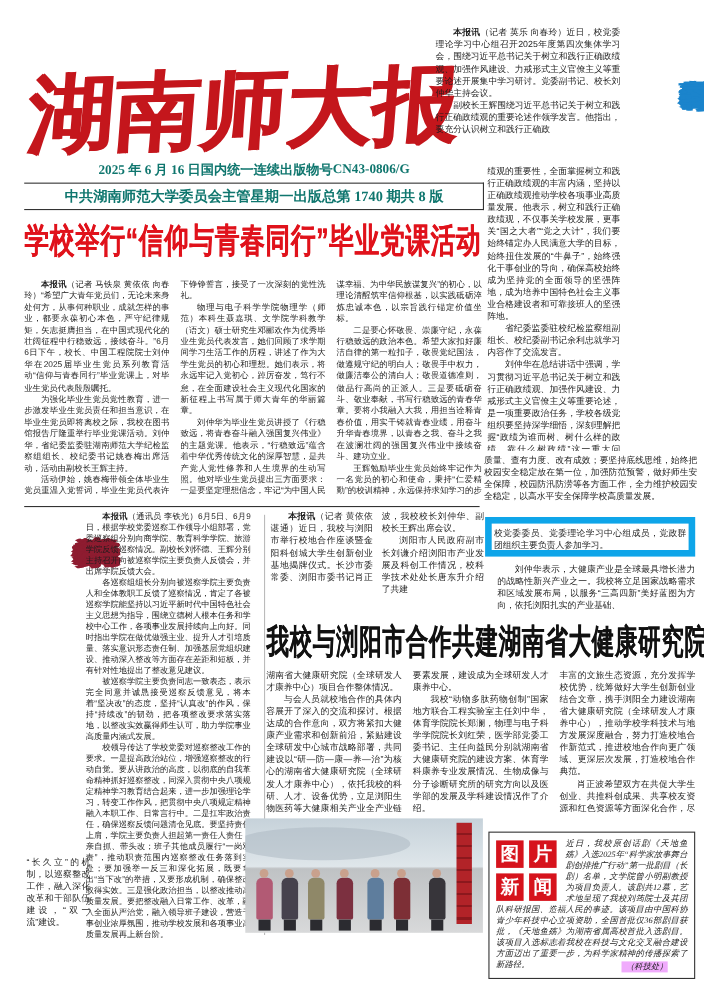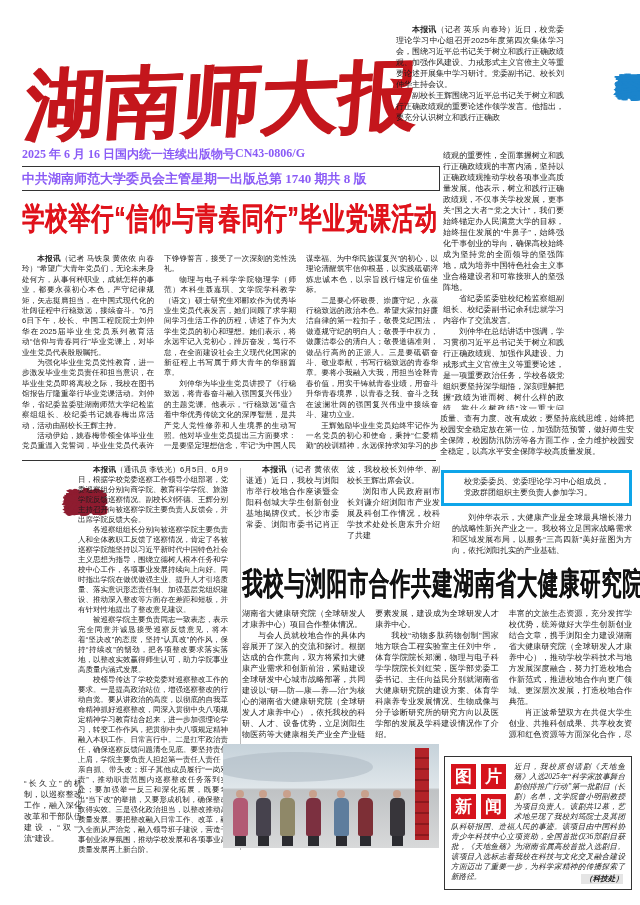--- a/index.html
+++ b/index.html
@@ -4,22 +4,22 @@
 <style>
   *{box-sizing:border-box;margin:0;padding:0}
   html,body{width:640px;height:905px;background:#fff}
   .page{position:relative;width:640px;height:905px;background:#fff;overflow:hidden;
         font-family:"Liberation Sans","DejaVu Sans",sans-serif;color:#1c1c1c}
   
   .masthead-title{position:absolute;left:26px;top:52px;width:404px;height:96px;
       font-family:"DejaVu Serif","Liberation Serif",serif;font-weight:bold;
       font-size:78px;line-height:96px;color:#c4161c;white-space:nowrap;
       transform:skewX(-6deg) rotate(-1.5deg);text-shadow:1.5px 0 #c4161c}
-  .pubrow{position:absolute;left:22px;width:418px;display:flex;justify-content:flex-start;
-      font-family:"Liberation Serif","DejaVu Serif",serif;color:#8b5cf6}
+  .pubrow{position:absolute;left:22px;width:418px;display:flex;justify-content:center;
+      font-family:"Liberation Serif","DejaVu Serif",serif;color:#0f766e}
   .pubrow1{top:146px;font-size:12px;font-weight:bold}
   .pubrow2{top:170px;font-size:13px;font-weight:bold}
   .rule{position:absolute;background:#333}
   
   .lead-headline{position:absolute;left:22px;top:198px;font-size:31px;font-weight:900;
       color:#e0121b;white-space:nowrap;transform:scaleX(.72);transform-origin:left top;
       text-shadow:.6px 0 #e0121b;letter-spacing:1px}
   .mid-headline{position:absolute;left:242px;top:563px;font-size:31px;font-weight:900;
       color:#111;white-space:nowrap;transform:scaleX(.66);transform-origin:left top;
       text-shadow:.6px 0 #111;letter-spacing:1px}
@@ -31,21 +31,21 @@
       transform:scaleX(2.15);text-shadow:.5px 0 #8e1c30;letter-spacing:.5px}
   
   .art{position:absolute;font-size:8px;line-height:11px;text-align:justify;color:#1d1d1d;overflow:hidden}
   .art p{text-indent:2em}
   .art p.noind{text-indent:0}
   .byb{font-weight:bold}
   .byl{}
   .cols3{column-count:3;column-gap:10px}
   .cols2{column-count:2;column-gap:8px}
   .small75{font-size:7.5px;line-height:10px}
-  .boxed{border:3px solid #0ea5e9;padding:3px 20px}
+  .boxed{border:6px solid #0ea5e9;padding:3px 2px}
   
   .photo{position:absolute;left:223px;top:744px;width:216px;height:104px;overflow:hidden;
       background:linear-gradient(180deg,#c6d2da 0%,#dfe6ea 42%,#bfc2c4 44%,#d8d9da 100%)}
   .photo::before{content:"";position:absolute;left:-10px;top:8px;width:160px;height:30px;
       background:#aab6bf;opacity:.5;border-radius:50%}
   .fig{position:absolute;bottom:12px;width:15px;height:38px;border-radius:5px 5px 2px 2px}
   .fig::before{content:"";position:absolute;top:-8px;left:3px;width:8px;height:8px;border-radius:50%;background:#c9a18d}
   .fig::after{content:"";position:absolute;bottom:-10px;left:2px;width:11px;height:10px;background:#2b2b30}
   .f1{left:10px;background:#b25a74}.f2{left:33px;background:#46424d}.f3{left:57px;background:#8f8868}
   .f4{left:83px;background:#7c3040}.f5{left:111px;background:#5e7d9d}.f6{left:135px;background:#7d2f36}
@@ -53,21 +53,21 @@
   .banner{position:absolute;right:10px;top:4px;width:14px;height:92px;
       background-image:repeating-linear-gradient(180deg,#b22328 0 9px,#8c181d 9px 11px)}
   
   .picbox{position:absolute;left:444px;top:756px;width:188px;height:134px;border:1px solid #333;
       padding:5px 6px;font-size:7.6px;line-height:10px;text-align:justify;overflow:hidden;
       font-family:"Liberation Serif","DejaVu Serif",serif;font-style:italic;color:#222}
   .tiles{float:left;width:56px;height:56px;margin:2px 7px 2px 0;display:grid;
       grid-template-columns:25px 25px;grid-template-rows:25px 25px;gap:5px}
   .tile{background:#d6131c;color:#fff;font-style:normal;font-weight:bold;font-size:17px;
       line-height:25px;text-align:center;font-family:"Liberation Sans",sans-serif}
-  .credit{position:absolute;right:8px;bottom:5px;font-weight:bold;background:#e5e5e5;padding-left:4px}
+  .credit{position:absolute;right:24px;bottom:5px;font-weight:normal;background:#f0abfc;padding-left:4px}
   .vline{position:absolute;background:#bbb;width:1px}
 </style>
 </head>
 <body>
 
 <div class="page">
 
   <div class="masthead-title">湖南师大报</div>
   <div class="pubrow pubrow1">
     <span>2025 年 6 月 16 日</span>

